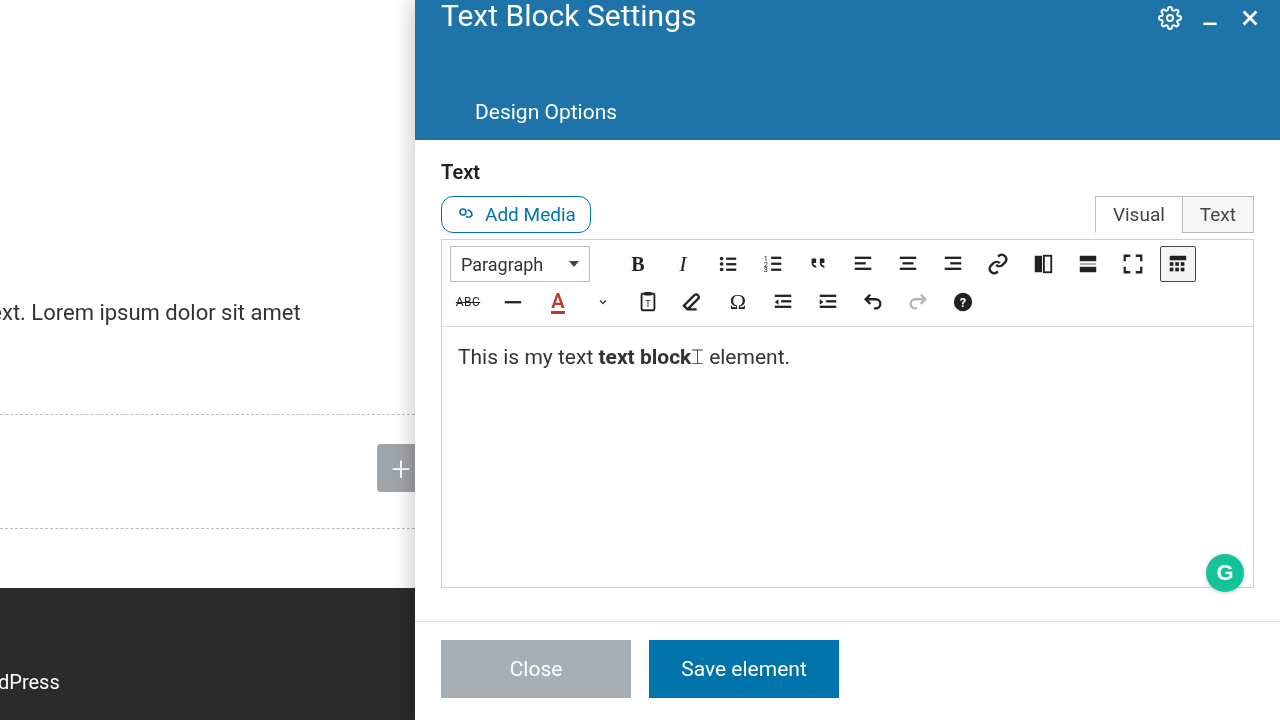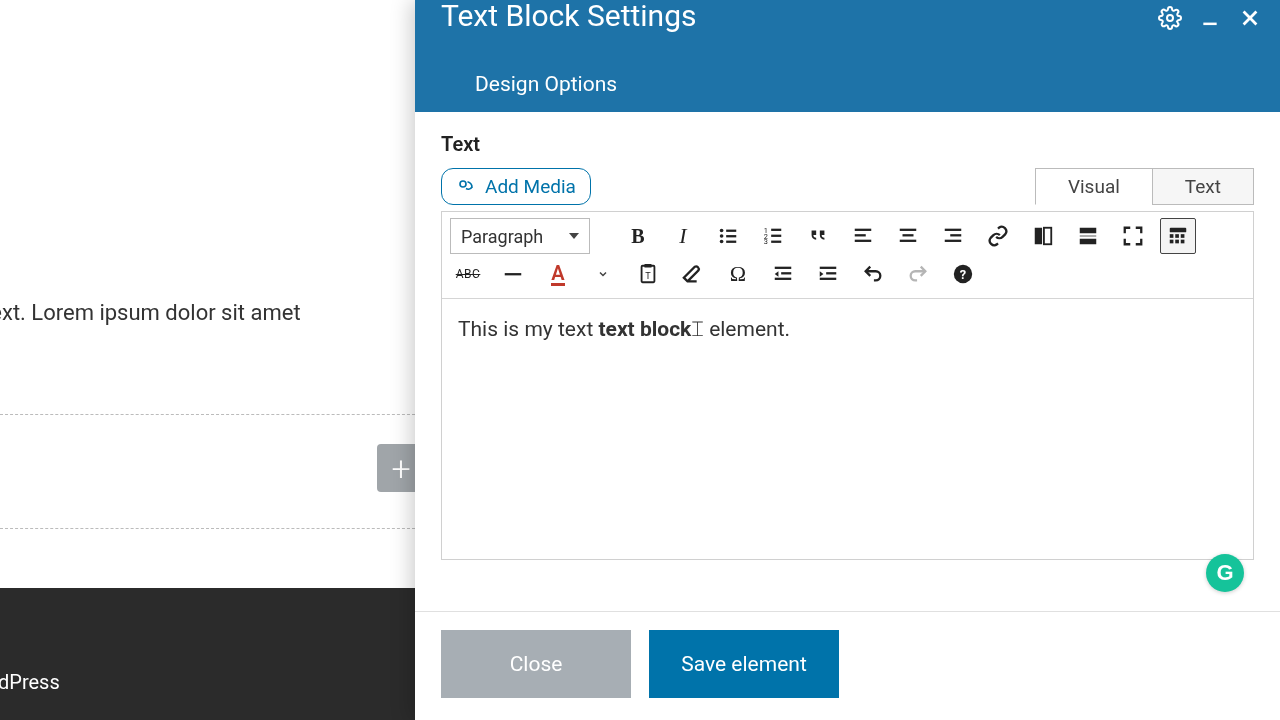--- a/index.html
+++ b/index.html
@@ -13,21 +13,21 @@
     .bg-dashed.d2 { top: 528px; }
     .bg-plus-btn { position: absolute; left: 377px; top: 444px; width: 48px; height: 48px; background: #a0a5a9; border-radius: 4px; display:flex; align-items:center; justify-content:center; }
     .bg-plus-btn span{ color:#fff; font-size:34px; line-height:1; font-weight:300; }
     .bg-dark { position: absolute; left: 0; top: 588px; width: 415px; height: 132px; background: #2b2b2b; color:#fff; }
     .bg-dark span { position: absolute; left: -20px; top: 82px; font-size: 20px; }
 
     
     .modal { position:absolute; left:415px; top:0; right:0; bottom:0; background:#fff; box-shadow: -4px 0 20px rgba(0,0,0,0.2); display:flex; flex-direction:column; }
     
     
-    .modal-header { background:#1e73a8; color:#fff; height:112px; position:relative; padding:0 26px; }
+    .modal-header { background:#1e73a8; color:#fff; height:140px; position:relative; padding:0 26px; }
     .modal-title { font-size:30px; font-weight:400; padding-top:0; line-height:1.2; position:relative; top:-2px; }
     .header-icons { position:absolute; top:6px; right:18px; display:flex; align-items:center; gap:16px; }
     .header-icons .ico { width:24px; height:24px; display:flex; align-items:center; justify-content:center; }
     .ico svg { display:block; }
     
     
     .tabs { position:absolute; bottom:0; left:26px; display:flex; gap:0; align-items:flex-end; }
     .tab { padding:16px 24px 16px; font-size:21px; font-weight:400; border-radius:5px 5px 0 0; cursor:pointer; }
     .tab.active { background:#fff; color:#2b2b2b; }
     .tab.inactive { color:#fff; background:transparent; margin-left:10px; }
@@ -35,21 +35,21 @@
     
     .modal-body { flex:1; padding:20px 26px 8px; overflow:auto; background:#fff; }
     .field-label { font-size:20px; font-weight:600; color:#222; margin-bottom:12px; display:block; }
 
     
     .media-row { display:flex; justify-content:space-between; align-items:center; margin-bottom:6px; }
     .add-media-btn { border:1px solid #0073aa; border-radius:12px; background:#fff; padding:6px 14px; display:flex; align-items:center; gap:9px; cursor:pointer; }
     .add-media-btn .amicon { width:20px; height:18px; display:flex; align-items:center; justify-content:center; }
     .add-media-btn span.label { font-size:19px; color:#0073aa; }
     .vt-tabs { display:flex; }
-    .vt-tab { border:1px solid #bbb; padding:6px 32px; font-size:19px; color:#444; background:#f6f6f6; cursor:pointer; }
+    .vt-tab { border:1px solid #bbb; padding:6px 17px; font-size:19px; color:#444; background:#f6f6f6; cursor:pointer; }
     .vt-tab.first { border-right:none; }
     .vt-tab.active { background:#fff; border-bottom-color:#fff; position:relative; z-index:2; }
 
     
     .editor { border:1px solid #d0d0d0; background:#fff; }
     .toolbar { border-bottom:1px solid #d5d5d5; padding:6px 8px; display:flex; flex-direction:column; gap:2px; background:#fff; }
     .tb-row { display:flex; align-items:center; gap:9px; }
     .format-select { border:1px solid #bbb; height:36px; padding:0 30px 0 10px; font-size:18px; color:#333; background:#fff; position:relative; display:flex; align-items:center; min-width:140px; cursor:pointer; }
     .format-select::after { content:""; position:absolute; right:10px; top:50%; width:0; height:0; border-left:5px solid transparent; border-right:5px solid transparent; border-top:6px solid #444; transform:translateY(-50%); }
     .tb-btn { width:36px; height:36px; display:flex; align-items:center; justify-content:center; cursor:pointer; border-radius:2px; color:#222; }
@@ -67,21 +67,21 @@
     
     .editor-content { min-height:260px; padding:18px 16px; font-family: Georgia, 'Times New Roman', serif; font-size:21px; color:#333; position:relative; }
     .editor-content .cursor { display:inline-block; font-family: Georgia, serif; font-weight:400; }
 
     
     .grammarly { position:absolute; right:36px; bottom:128px; width:38px; height:38px; border-radius:50%; background:#15c39a; display:flex; align-items:center; justify-content:center; box-shadow:0 1px 4px rgba(0,0,0,0.2); }
     .grammarly span{ color:#fff; font-size:22px; font-weight:700; font-family: Arial, sans-serif; }
 
     
     .modal-footer { background:#fff; border-top:1px solid #e0e0e0; padding:18px 26px 22px; display:flex; gap:18px; }
-    .btn { height:68px; padding:0 32px; font-size:21px; border:none; cursor:pointer; display:flex; align-items:center; justify-content:center; }
+    .btn { height:58px; padding:0 32px; font-size:21px; border:none; cursor:pointer; display:flex; align-items:center; justify-content:center; }
     .btn-close { background:#a7aeb4; color:#fff; min-width:190px; }
     .btn-save  { background:#0073aa; color:#fff; min-width:190px; }
   </style>
 </head>
 <body>
 
 <div class="bg-page">
   <div class="bg-lorem">nge this text. Lorem ipsum dolor sit amet</div>
   <div class="bg-dashed d1"></div>
   <div class="bg-plus-btn">

